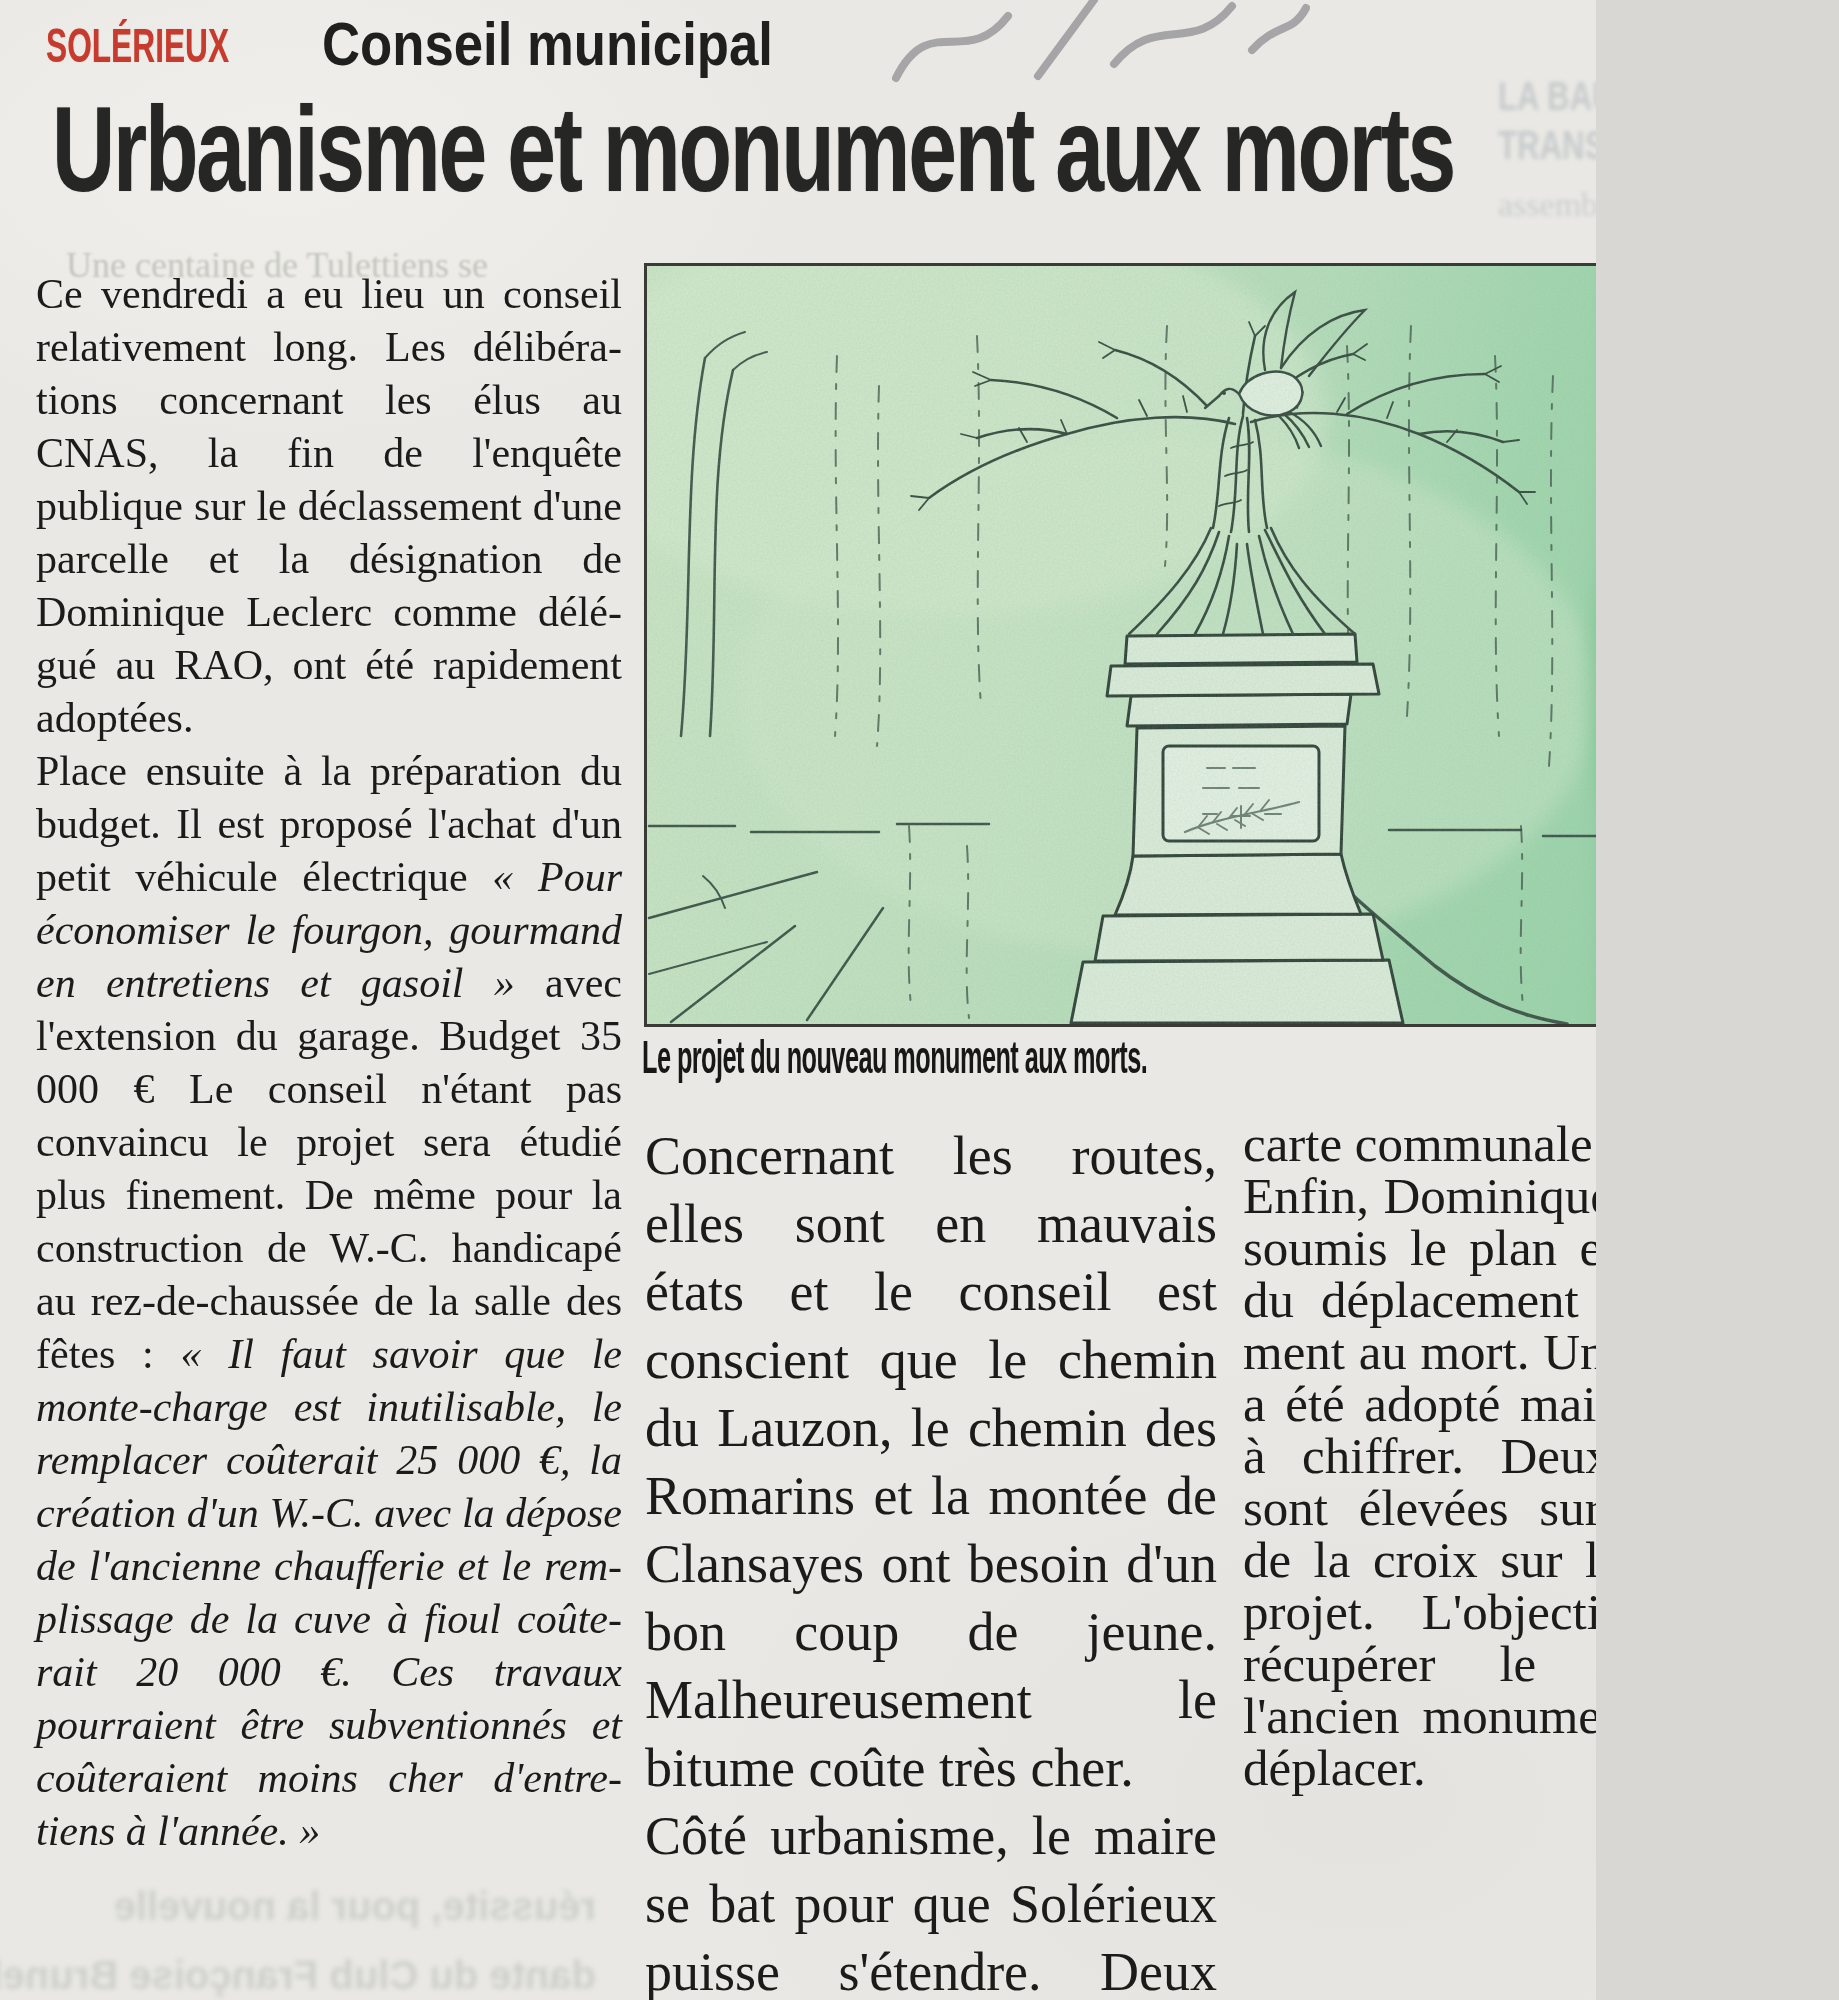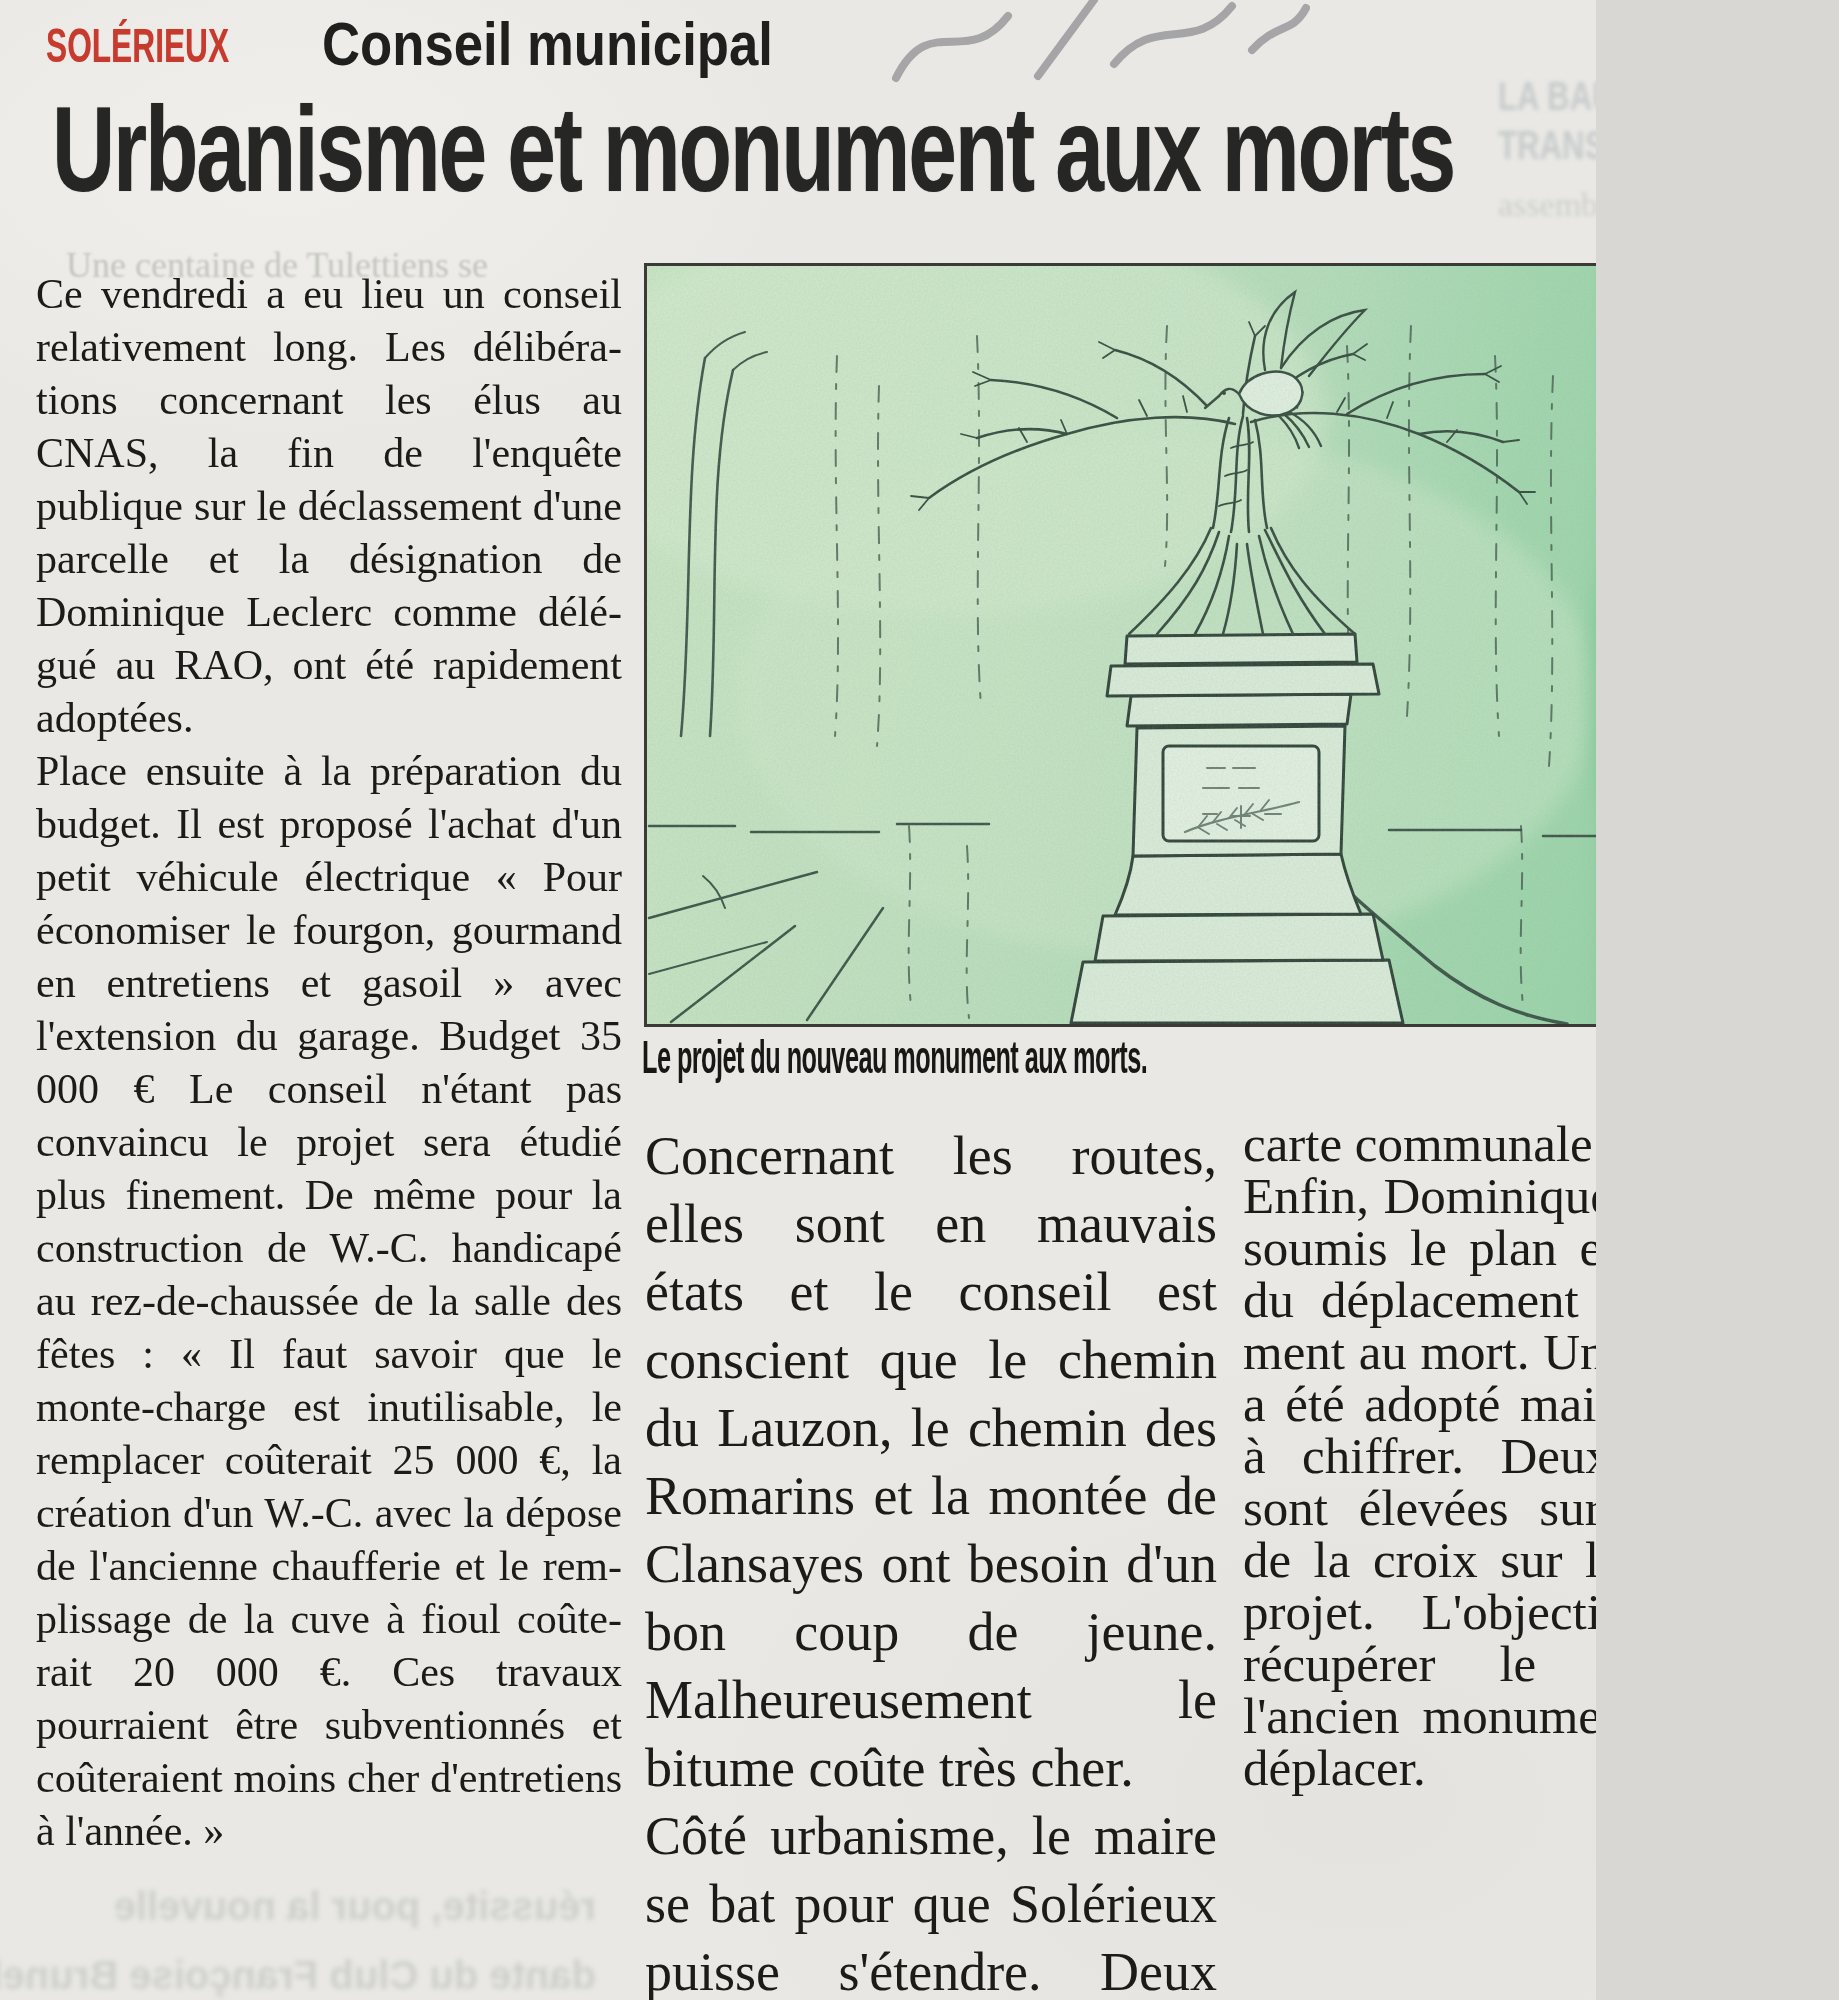--- a/index.html
+++ b/index.html
@@ -27,21 +27,21 @@
     font-weight:700;font-size:120px;line-height:1.02;letter-spacing:-3px;
     transform:scaleX(.73);transform-origin:0 0;color:#262624;white-space:nowrap;
     text-shadow:0 0 1px rgba(38,38,36,.5);
   }
   
   .col{position:absolute;text-align:justify;z-index:2;}
   .col p{margin:0;padding:0;hyphens:manual;}
   .col-1{left:36px;top:268px;width:586px;font-size:42px;line-height:53px;}
   .col-2{left:645px;top:1122px;width:572px;font-size:54px;line-height:68px;}
   .col-3{left:1243px;top:1118px;width:574px;font-size:51px;line-height:52px;}
-  .it{}
+  .it{font-style:italic;}
   
   .photo{
     position:absolute;left:644px;top:263px;width:1152px;height:758px;
     border:3px solid #3b3b36;box-sizing:content-box;z-index:2;background:#bfe0bd;
   }
   .photo svg{display:block;width:100%;height:100%;}
   .caption{
     position:absolute;left:642px;top:1030px;font-family:"Liberation Sans",sans-serif;
     font-weight:700;font-size:46px;letter-spacing:-1px;transform:scaleX(.55);
     transform-origin:0 0;color:#171715;white-space:nowrap;z-index:2;

